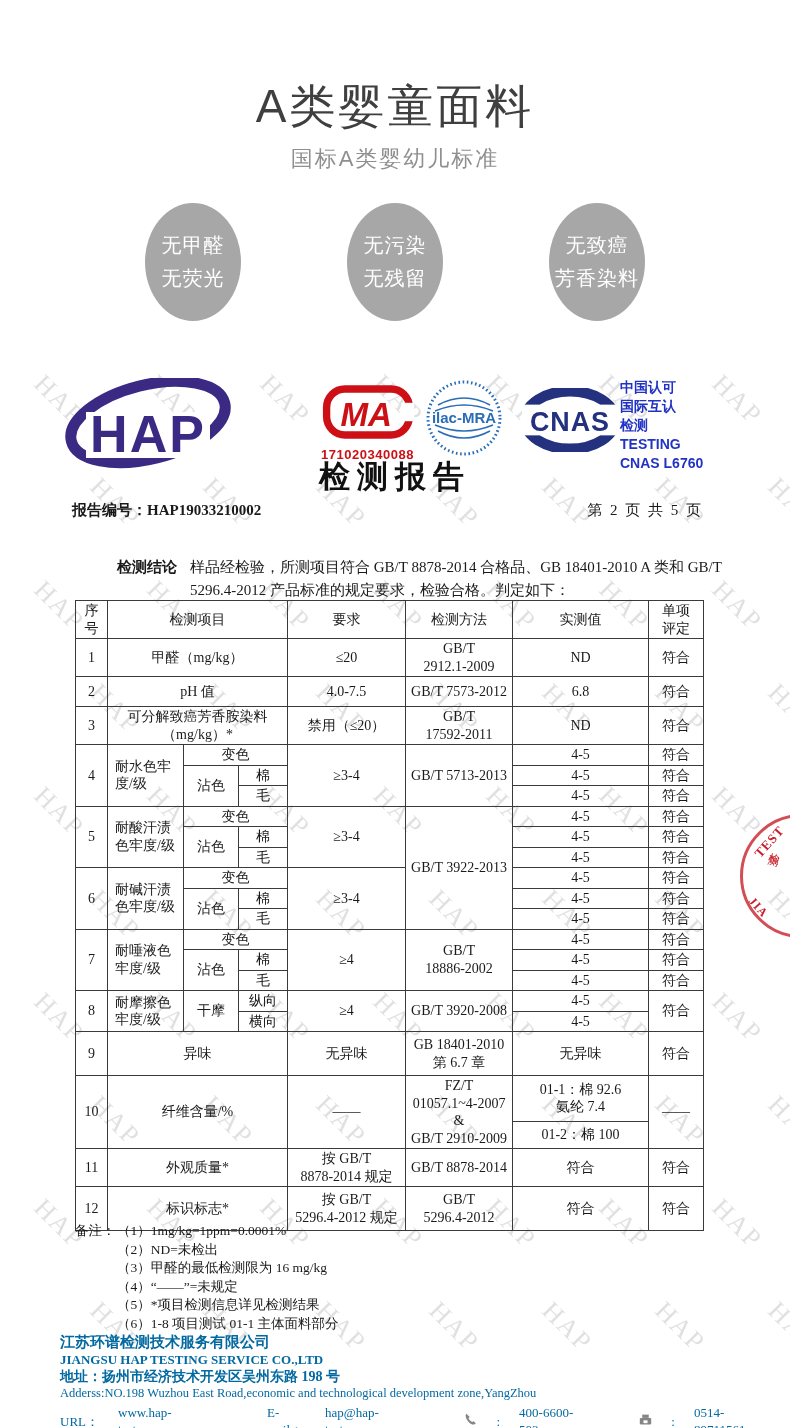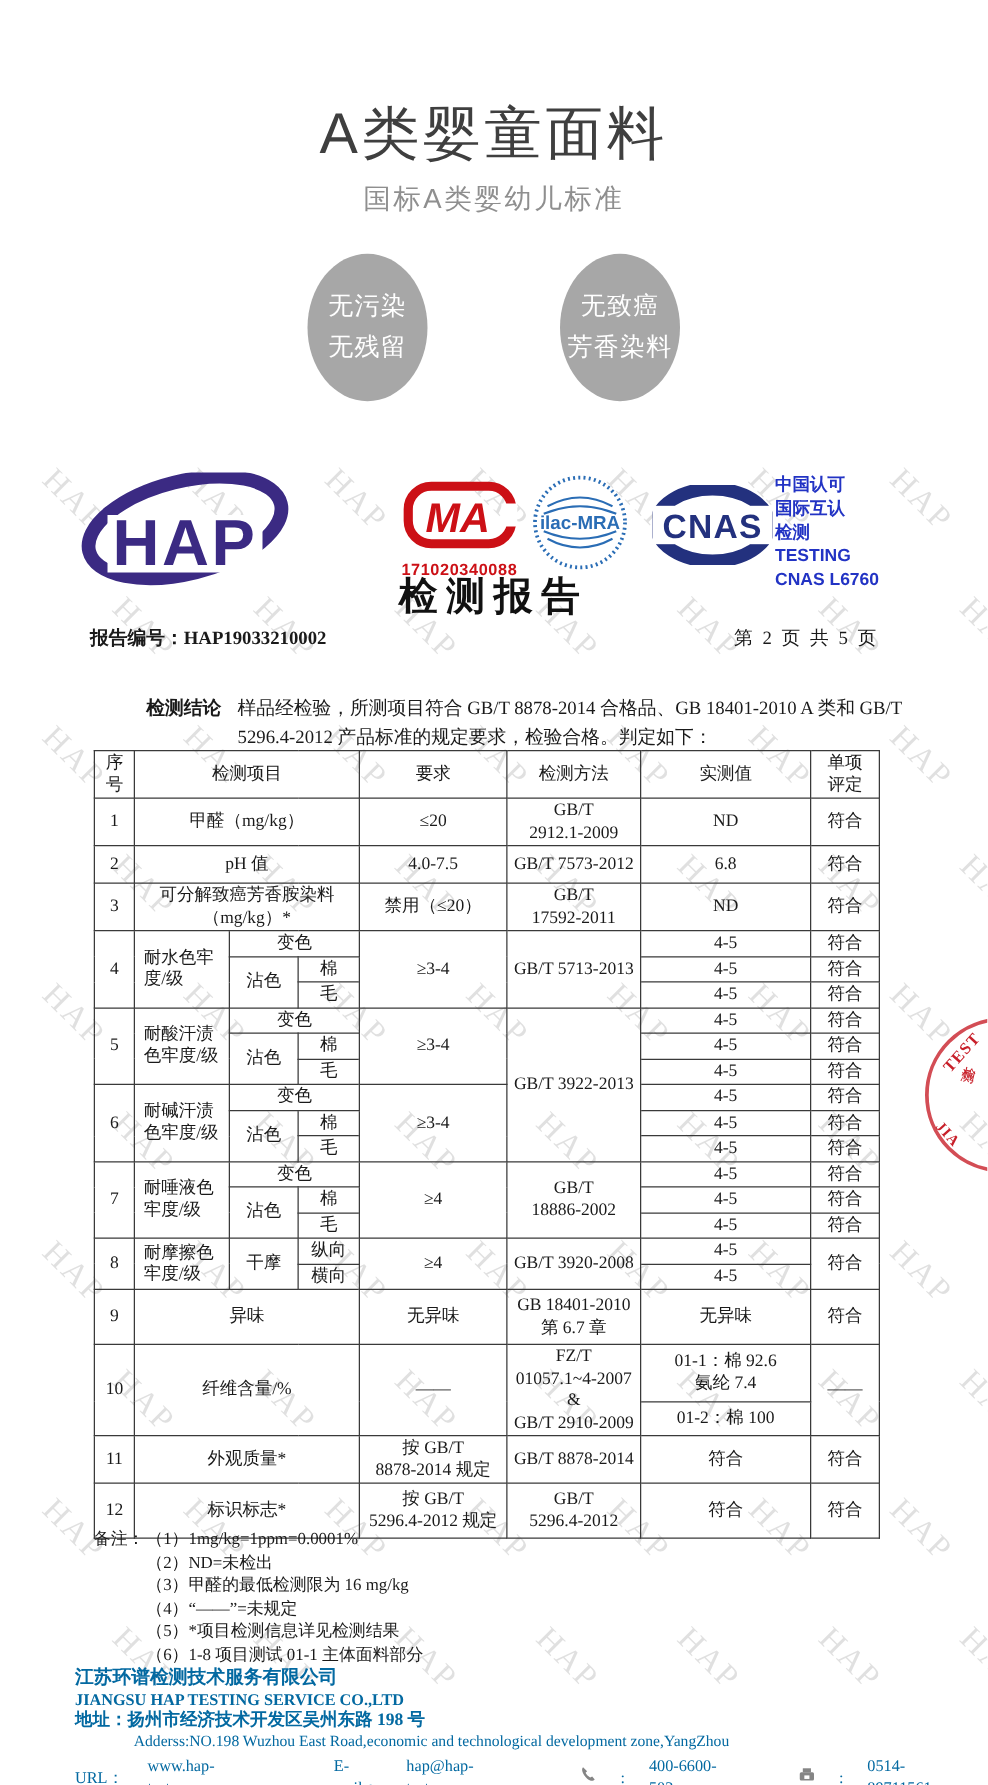--- a/index.html
+++ b/index.html
@@ -67,21 +67,21 @@
   
   .notes { position:absolute; top:1222px; left:75px; width:630px; font-size:13.5px; line-height:18.5px; }
   .notes-label { position:absolute; left:0; top:0; font-weight:normal;text-align:right; }
   .note-item { margin-left:42px; }
 
   
   .footer { position:absolute; top:1334px; left:60px; width:700px; color:#0369a1; line-height:17px; }
   .f-cn  { font-size:15px; font-weight:bold; }
   .f-en  { font-size:13px; font-weight:bold; }
   .f-adr { font-size:14px; font-weight:bold; }
-  .f-aden{ font-size:12.5px;margin-left:47px; }
+  .f-aden{ font-size:12.5px; }
   .f-line{ font-size:13px; display:flex; align-items:center; gap:19px; margin-top:2px; }
   .f-line .gap { width:40px; }
   .f-line .gap2 { width:28px; }
   .f-ico { display:inline-block; vertical-align:-2px; }
 
   
   .stamp { position:absolute; left:740px; top:814px; width:124px; height:124px;
     border:3px solid rgba(200,32,42,.8); border-radius:50%; color:#c8202a; }
   .stamp .arc-top { position:absolute; left:8px; top:17px; transform:rotate(-48deg);
     font-family:"Liberation Serif", serif; font-size:13px; font-weight:bold; letter-spacing:1px; }
@@ -165,20 +165,22 @@
       <span class="wm" style="left: 538px; top: 1312px;">HAP</span>
       <span class="wm" style="left: 651px; top: 1312px;">HAP</span>
       <span class="wm" style="left: 764px; top: 1312px;">HAP</span>
     </div>
 
   <div class="content">
 
     <div class="hero-title" data-bind="hero.title">A类婴童面料</div>
     <div class="hero-sub" data-bind="hero.subtitle">国标A类婴幼儿标准</div>
     <div class="badges">
+      <div class="badge" data-bind="hero.badges.0">无甲醛
+无荧光</div>
       <div class="badge" data-bind="hero.badges.1">无污染
 无残留</div>
       <div class="badge" data-bind="hero.badges.2">无致癌
 芳香染料</div>
     </div>
 
     <div class="logos">
       <div class="hap-logo">
         <svg width="172" height="100" viewBox="0 0 172 100">
           <ellipse cx="86" cy="44" rx="79" ry="37" fill="none" stroke="#3b2a83" stroke-width="11" transform="rotate(-14 86 44)"></ellipse>

